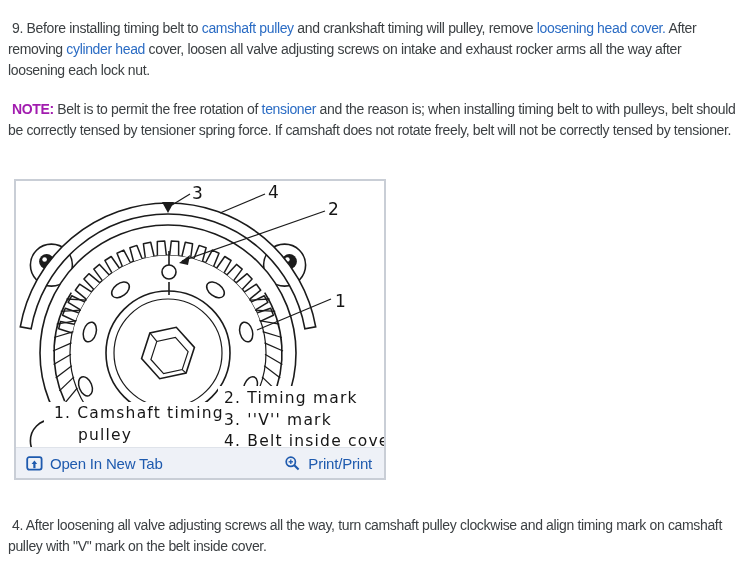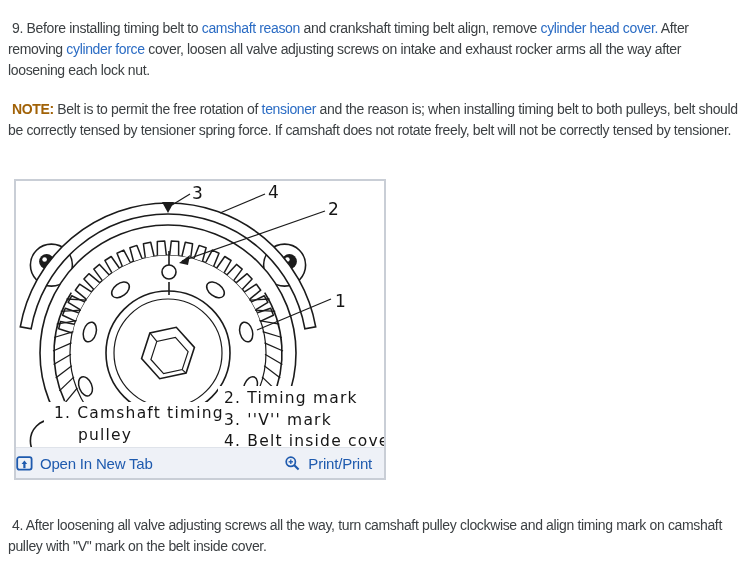--- a/index.html
+++ b/index.html
@@ -8,34 +8,34 @@
     font-family:"Liberation Sans","DejaVu Sans",sans-serif;
     color:#3c4043;
   }
   .doc{padding:18px 7px 0 8px;}
   .para{
     margin:0 0 18px 0;
     font-size:14px;line-height:21px;letter-spacing:-0.35px;
     max-width:733px;text-indent:4px;
   }
   .para a{color:#2b6cc4;text-decoration:none;cursor:pointer;}
-  .note-label{font-weight:bold;color:#a16207;}
+  .note-label{font-weight:bold;color:#a21caf;}
   
   .diagram{
     margin:38px 0 35px 6px;
     width:368px;
     border:2px solid #c9ced6;
     background:#ffffff;
   }
   .drawing{width:368px;height:266px;position:relative;background:#fff;}
   .drawing svg{display:block;}
   .fig-footer{
     height:30px;background:#eef1f7;border-top:1px solid #dfe3ea;
     display:flex;justify-content:space-between;align-items:center;
-    padding:0 12px 0 0;
+    padding:0 12px 0 10px;
   }
   .footlink{
     display:flex;align-items:center;gap:7px;
     color:#1e5aae;font-size:15px;letter-spacing:-0.2px;
     text-decoration:none;cursor:pointer;
   }
   .footlink svg{flex:0 0 auto;}
   
   .ink{stroke:#1b1b1b;fill:none;stroke-width:1.6;}
   .ink-fill{stroke:#1b1b1b;fill:#ffffff;stroke-width:1.6;}
@@ -49,23 +49,23 @@
     letter-spacing:1.2px;
   }
   .legend-mask{fill:#ffffff;stroke:none;}
   .step4-gap{margin-top:4px;}
 </style>
 </head>
 <body>
 
 <main class="doc">
 
-  <p class="para"><span>9. Before installing timing belt to </span><a>camshaft reason</a><span> and crankshaft timing belt align, remove </span><a>cylinder head cover.</a><span> After removing </span><a>cylinder force</a><span> cover, loosen all valve adjusting screws on intake and exhaust rocker arms all the way after loosening each lock nut.</span></p>
+  <p class="para"><span>9. Before installing timing belt to </span><a>camshaft pulley</a><span> and crankshaft timing will pulley, remove </span><a>loosening head cover.</a><span> After removing </span><a>cylinder head</a><span> cover, loosen all valve adjusting screws on intake and exhaust rocker arms all the way after loosening each lock nut.</span></p>
 
-  <p class="para"><span class="note-label">NOTE:</span><span>  Belt is to permit the free rotation of </span><a>tensioner</a><span> and the reason is; when installing timing belt to both pulleys, belt should be correctly tensed by tensioner spring force. If camshaft does not rotate freely, belt will not be correctly tensed by tensioner.</span></p>
+  <p class="para"><span class="note-label">NOTE:</span><span>  Belt is to permit the free rotation of </span><a>tensioner</a><span> and the reason is; when installing timing belt to with pulleys, belt should be correctly tensed by tensioner spring force. If camshaft does not rotate freely, belt will not be correctly tensed by tensioner.</span></p>
 
   <figure class="diagram" style="margin-left:6px;margin-right:0;">
     <div class="drawing">
       <svg id="pulley-svg" width="368" height="266" viewBox="0 0 368 266" xmlns="http://www.w3.org/2000/svg">
 
         <circle class="ink-fill" cx="35.4" cy="84.1" r="21"></circle>
         <circle class="ink-fill" cx="268.6" cy="84.1" r="21"></circle>
         <circle class="ink-fill" cx="35.4" cy="259.9" r="21"></circle>
         <circle class="ink-fill" cx="268.6" cy="259.9" r="21"></circle>
 

